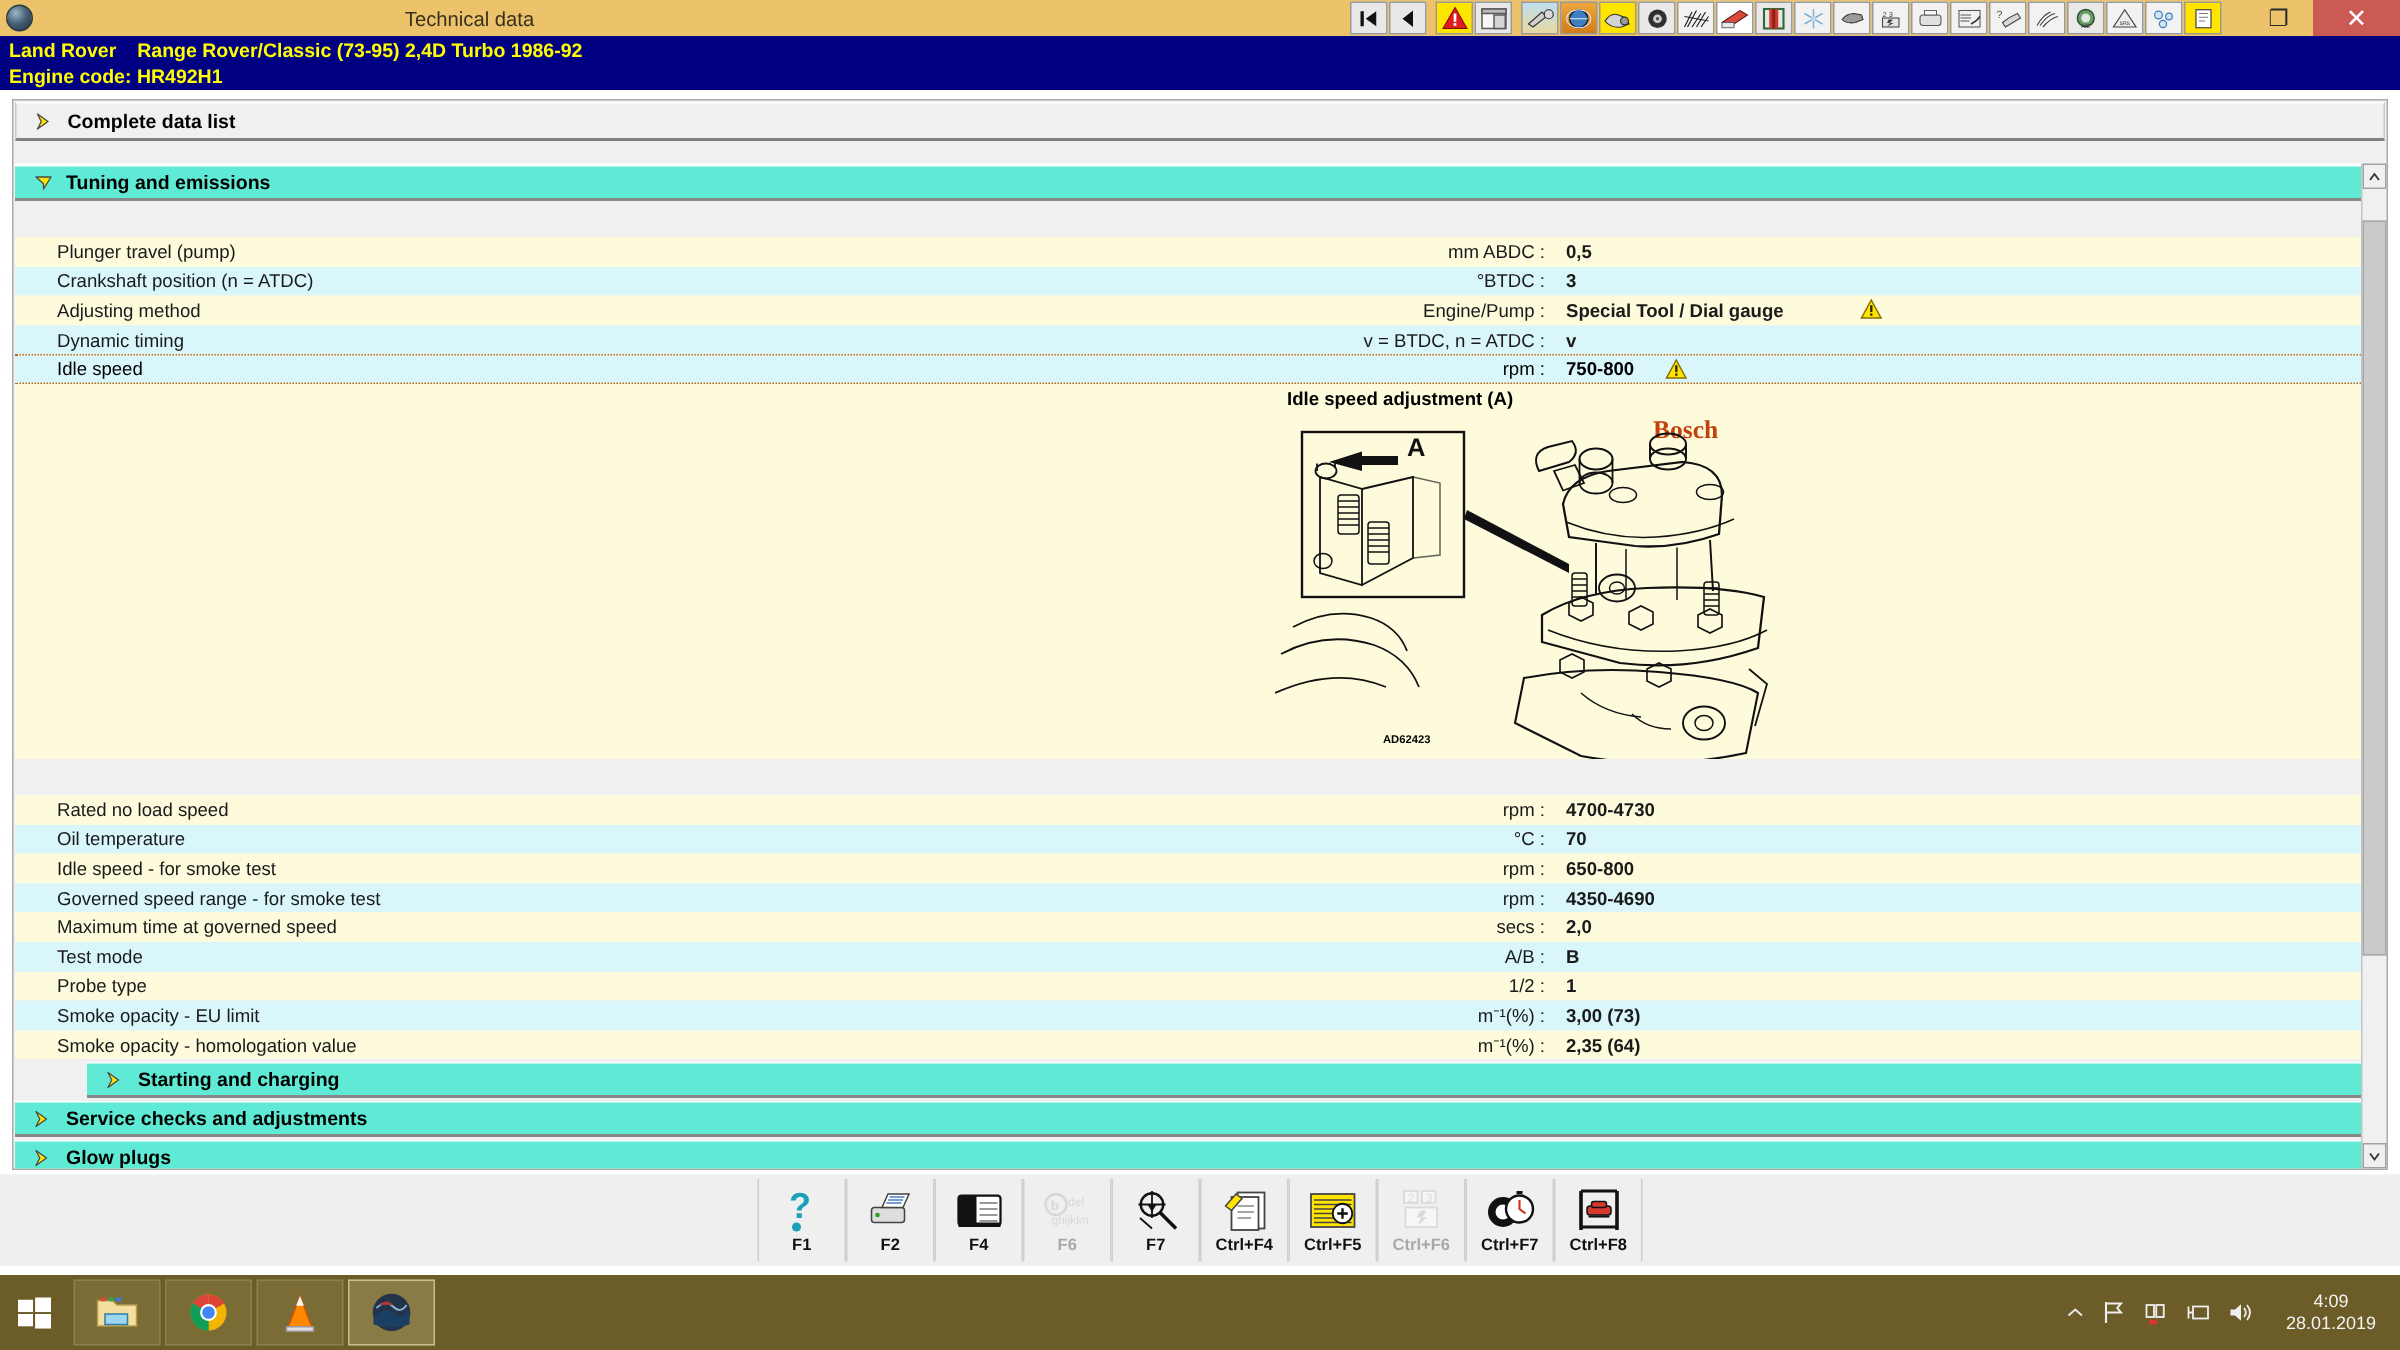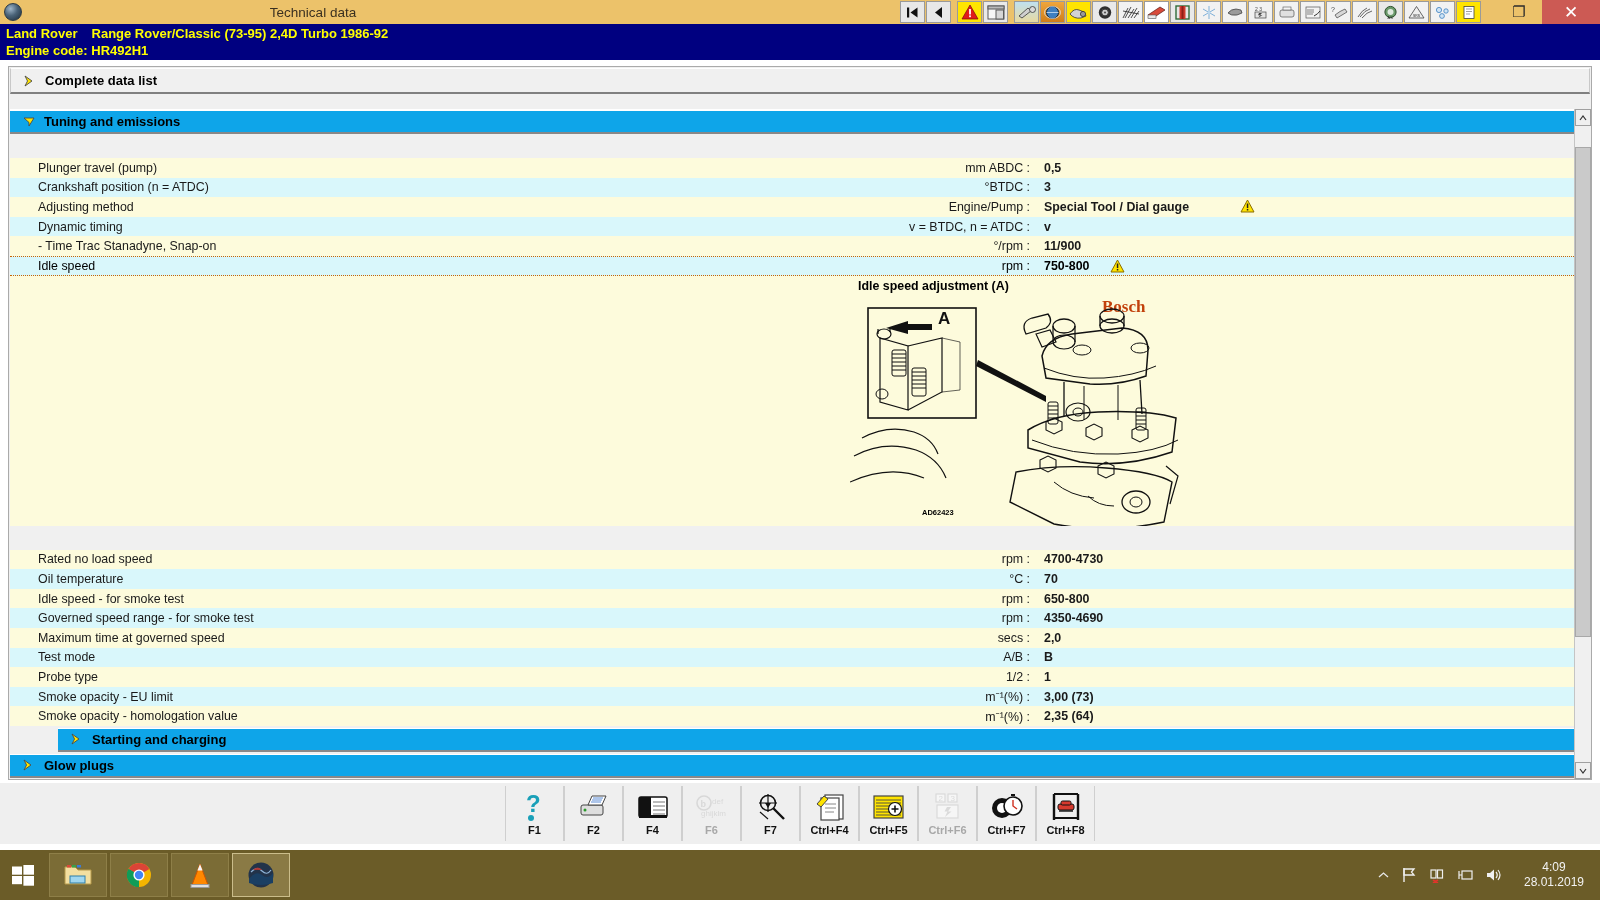--- a/index.html
+++ b/index.html
@@ -82,21 +82,21 @@
     width: 14px; height: 14px; margin-right: 8px; flex: 0 0 auto;
   }
 
   .list-area {
     position: absolute; left: 1px; top: 42px;
     width: 1566px; height: 670px;
     overflow: hidden;
     border-top: 1px solid #ffffff;
   }
   .sub-head {
-    height: 24px; background: #0ea5e9;
+    height: 24px; background: #5eead4;
     border-bottom: 2px solid #888;
     border-top: 1px solid #fff;
     display: flex; align-items: center;
     font-size: 13px; font-weight: bold;
     padding-left: 12px;
   }
   .rows { position: relative; margin-top: 24px; }
   .row {
     position: relative;
     height: 19.6px;
@@ -411,25 +411,20 @@
               <polygon points="7.5,1 14,13 1,13" fill="#ffe400" stroke="#8a6d00" stroke-width="1"></polygon>
               <rect x="6.8" y="4.5" width="1.5" height="4.6" fill="#222"></rect>
               <rect x="6.8" y="10" width="1.5" height="1.5" fill="#222"></rect>
             </svg></span>
         </div>
         <div class="row even">
           <span class="lbl">Dynamic timing</span>
           <span class="unit">v = BTDC, n = ATDC :</span>
           <span class="val">v</span>
         </div>
-        <div class="row odd">
-          <span class="lbl">- Time Trac Stanadyne, Snap-on</span>
-          <span class="unit">°/rpm :</span>
-          <span class="val">11/900</span>
-        </div>
         <div class="row sel">
           <span class="lbl">Idle speed</span>
           <span class="unit">rpm :</span>
           <span class="val">750-800</span>
           <span class="warn" style="left: 1100.4px; top: 2px;"><svg width="15" height="14" viewBox="0 0 15 14">
               <polygon points="7.5,1 14,13 1,13" fill="#ffe400" stroke="#8a6d00" stroke-width="1"></polygon>
               <rect x="6.8" y="4.5" width="1.5" height="4.6" fill="#222"></rect>
               <rect x="6.8" y="10" width="1.5" height="1.5" fill="#222"></rect>
             </svg></span>
         </div>
@@ -576,30 +571,30 @@
       </span>
       <span>Starting and charging</span>
     </div>
 
     <div class="sub-head" style="margin-top:2px;">
       <span class="arrowglyph">
         <svg width="14" height="14" viewBox="0 0 14 14">
             <polygon points="2,2 9,7 2,12 4.5,7" fill="#ffe400" stroke="#4a4a4a" stroke-width="0.9" stroke-linejoin="round"></polygon>
           </svg>
       </span>
-      <span>Glow plugs</span>
+      <span>Service checks and adjustments</span>
     </div>
 
     <div class="sub-head" style="margin-top:2px;">
       <span class="arrowglyph">
         <svg width="14" height="14" viewBox="0 0 14 14">
             <polygon points="2,2 9,7 2,12 4.5,7" fill="#ffe400" stroke="#4a4a4a" stroke-width="0.9" stroke-linejoin="round"></polygon>
           </svg>
       </span>
-      <span>Service checks and adjustments</span>
+      <span>Glow plugs</span>
     </div>
 
     <div class="sub-head" style="margin-top:2px;">
       <span class="arrowglyph">
         <svg width="14" height="14" viewBox="0 0 14 14">
             <polygon points="2,2 9,7 2,12 4.5,7" fill="#ffe400" stroke="#4a4a4a" stroke-width="0.9" stroke-linejoin="round"></polygon>
           </svg>
       </span>
     </div>
   </div>

